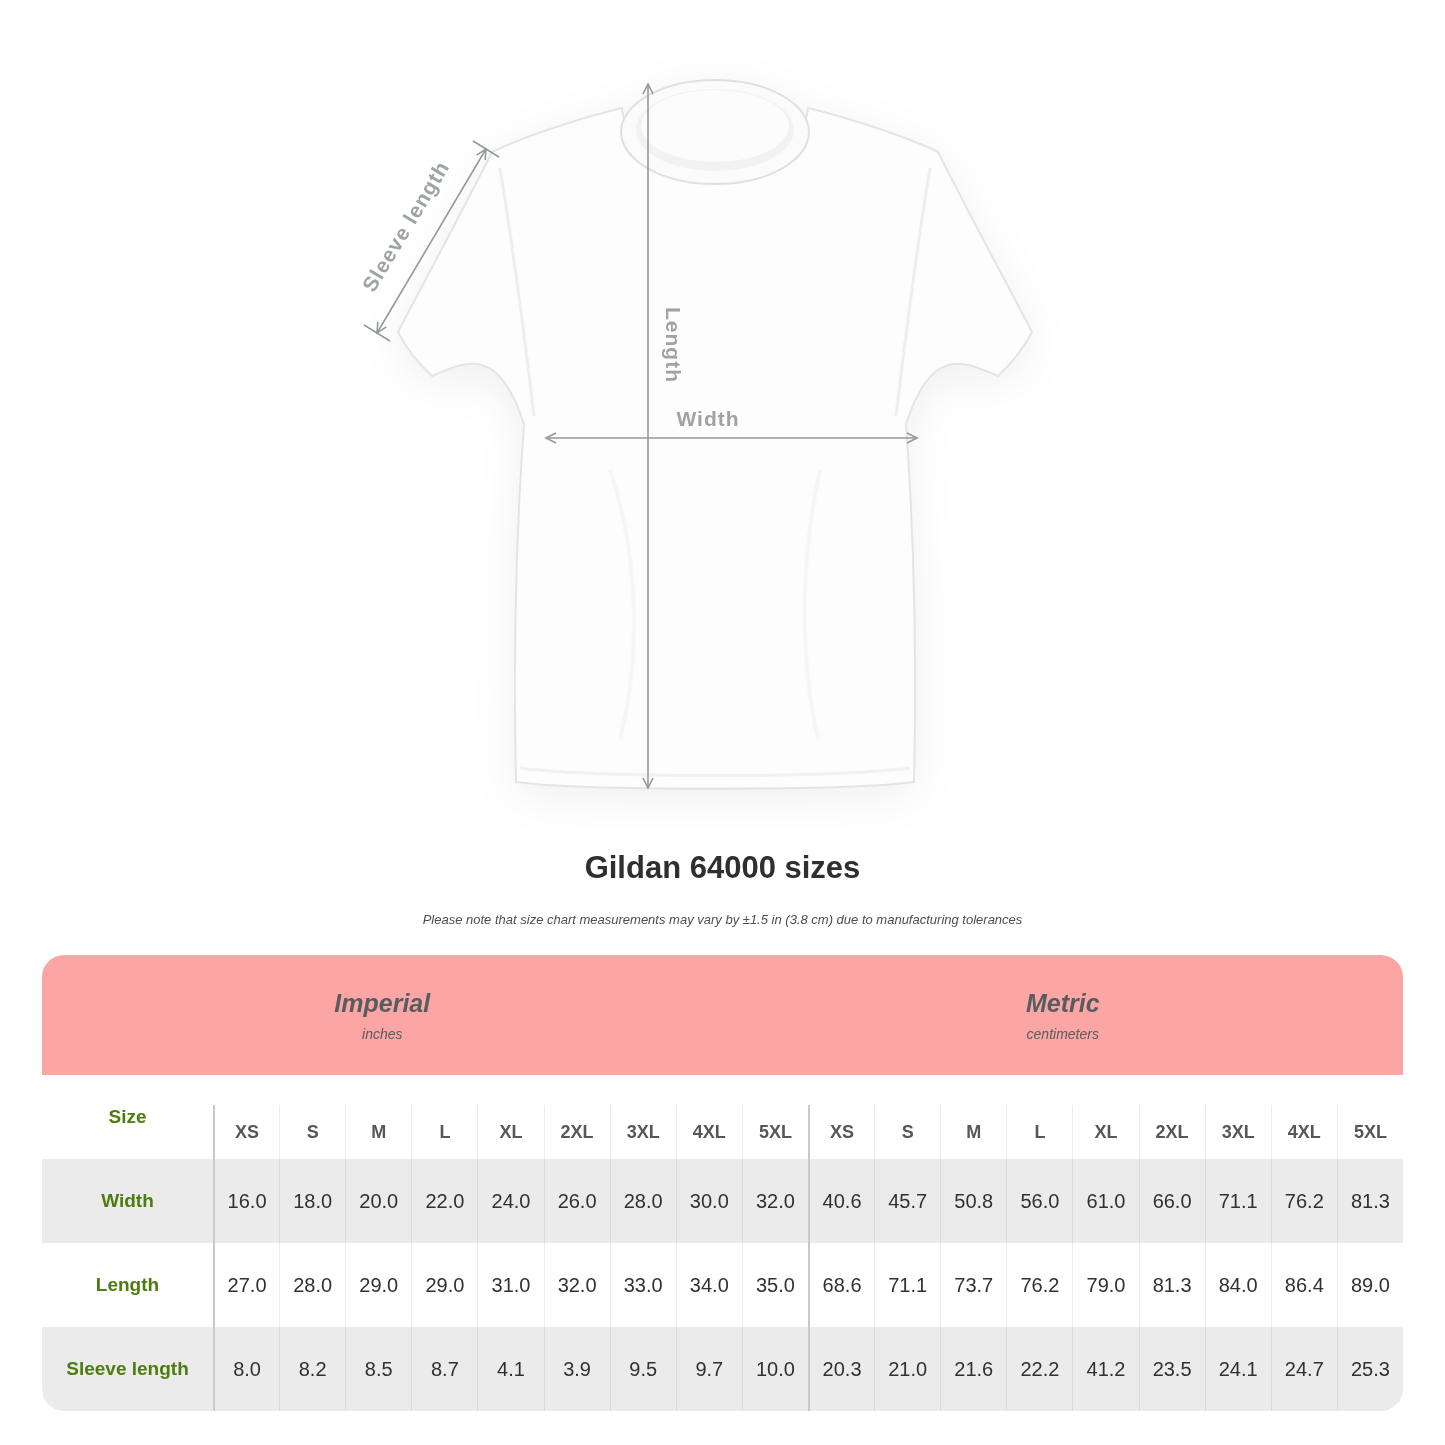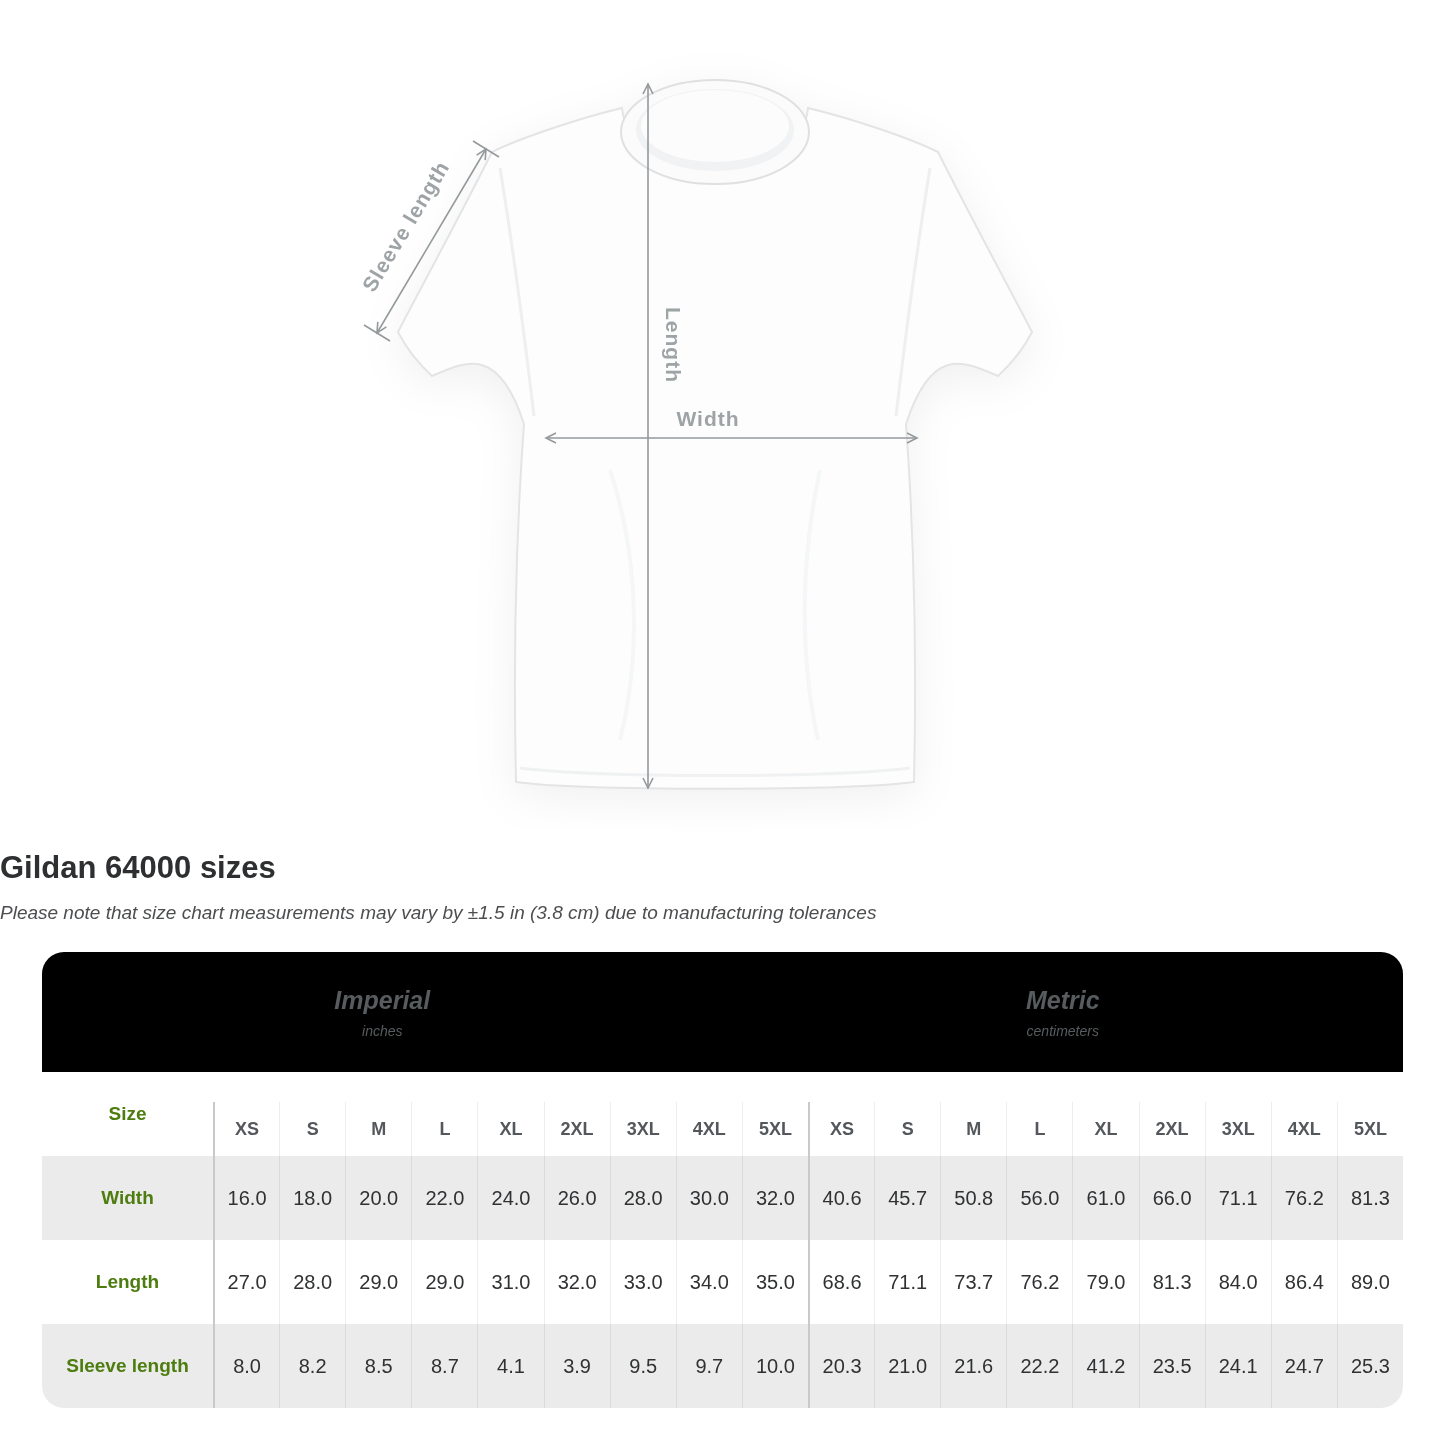--- a/index.html
+++ b/index.html
@@ -4,28 +4,28 @@
 <style>
   * { margin:0; padding:0; box-sizing:border-box; }
   html,body { width:1445px; height:1445px; background:#ffffff; overflow:hidden;
               font-family:"Liberation Sans", sans-serif; }
 
   
   .diagram { position:relative; width:1445px; height:830px; }
   .diagram svg { display:block; }
 
   
-  .title-block { padding-top:16px; }
+  .title-block { text-align:center; padding-top:16px; }
   .title-block h1 { font-size:31px; font-weight:bold; color:#2d2f30; line-height:44px; }
-  .title-block p  { margin-top:12px; font-size:19px; font-style:italic; color:#4c4e50; }
+  .title-block p  { margin-top:22px; font-size:13px; font-style:italic; color:#4c4e50; }
 
   
   .table-wrap { margin:28px 42px 0 42px; width:1361px; border-radius:22px;
                 overflow:hidden; background:#ffffff; }
-  .unit-header { display:flex; height:120px; background:#000000;text-align:right; }
+  .unit-header { display:flex; height:120px; background:#fca5a5;text-align:right; }
   .unit-cell { flex:1; display:flex; flex-direction:column; justify-content:center;
                align-items:center; gap:8px; }
   .unit-name { font-size:25px; font-weight:bold; font-style:italic; color:#575c5f; }
   .unit-sub  { font-size:14px; font-style:italic; color:#575c5f; }
 
   .trow { display:grid; grid-template-columns:171px repeat(18,1fr); height:84px;
           align-items:stretch; background:#ffffff; }
   .trow.stripe { background:#ebebeb; }
   .cell { display:flex; align-items:center; justify-content:center; }
   .label-cell { font-size:19px; font-weight:bold; color:#4d7c0f; }

